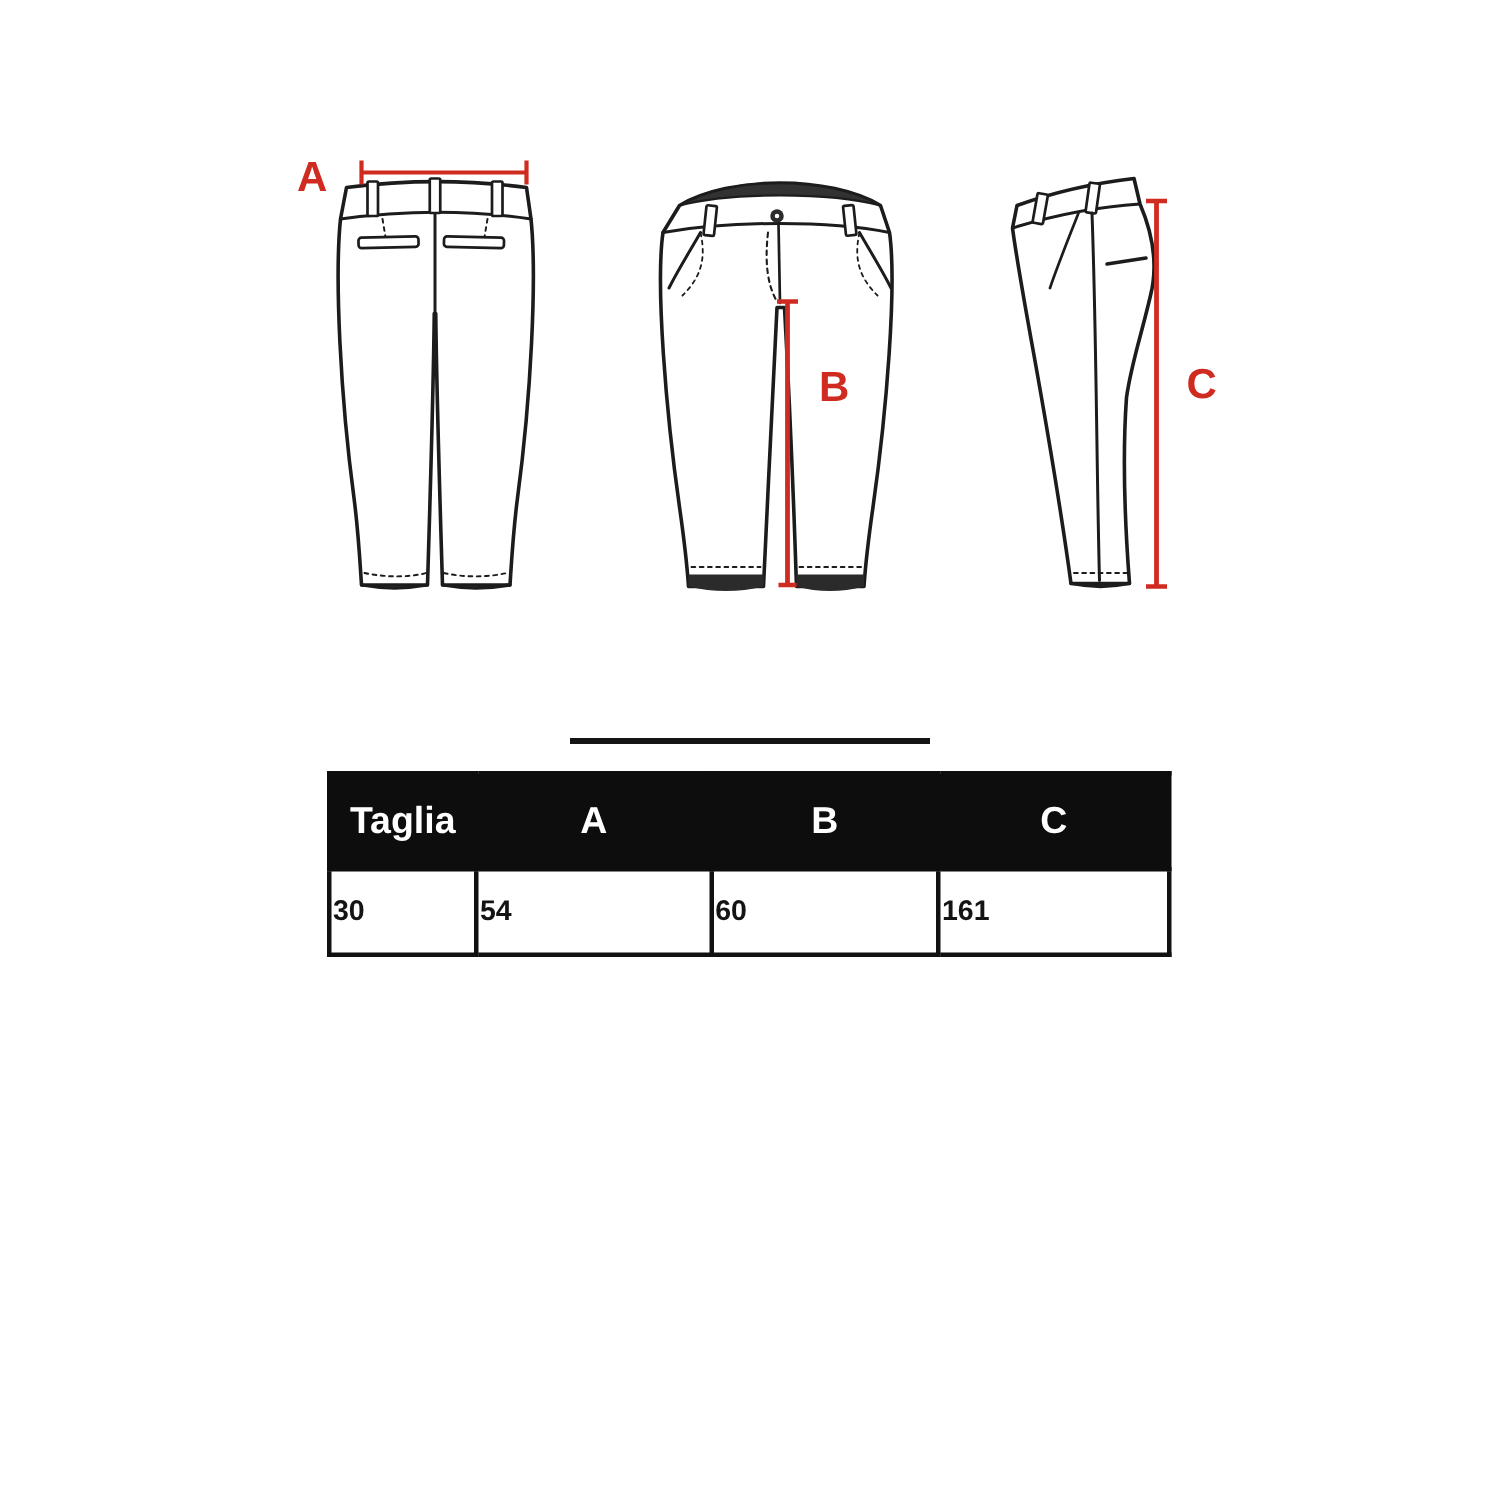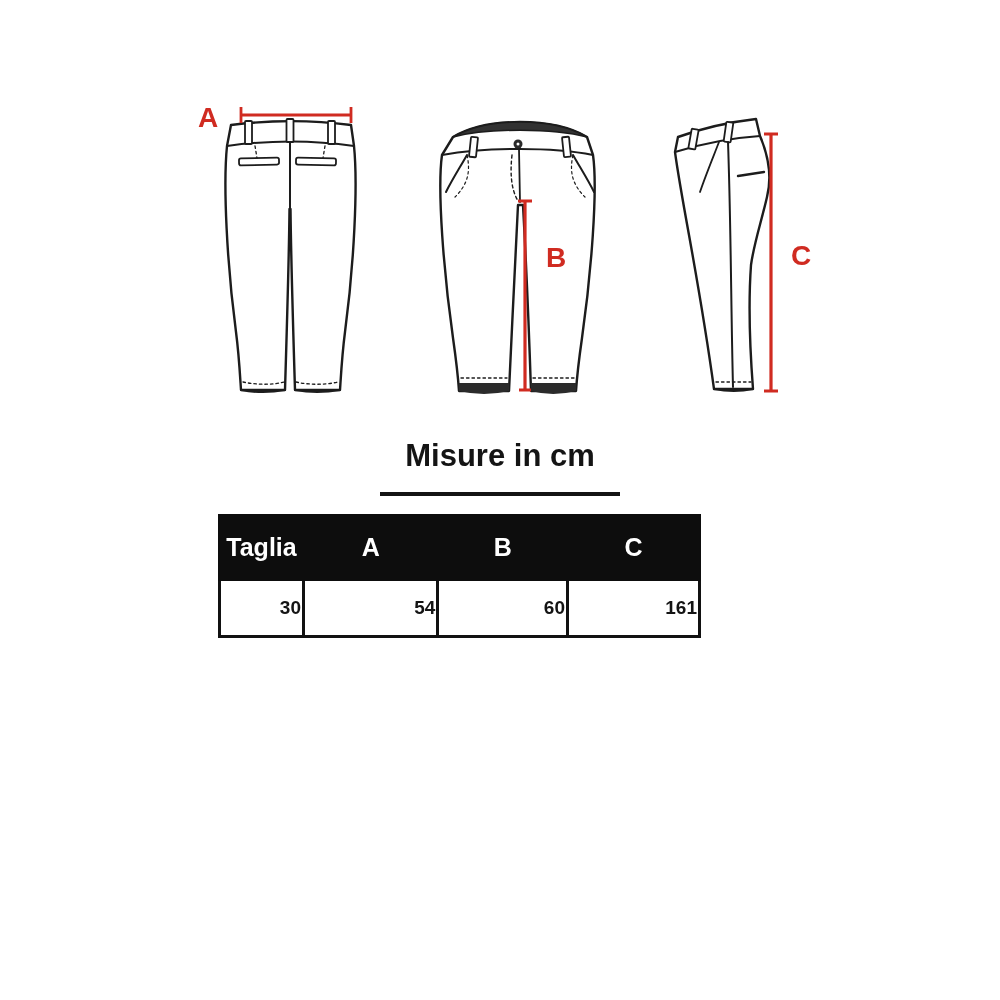--- a/index.html
+++ b/index.html
@@ -37,41 +37,41 @@
     left: 380px;
     top: 492px;
     width: 240px;
     height: 4px;
     background: #141414;
   }
   table.size {
     position: absolute;
     left: 218px;
     top: 514px;
-    width: 483px;
+    width: 563px;
     border-collapse: collapse;
     table-layout: fixed;
     border: 3px solid #111111;
   }
   table.size th {
     background: #0d0d0d;
     color: #ffffff;
     font-size: 25px;
     font-weight: 800;
     height: 59px;
     text-align: center;
     border: 3px solid #0d0d0d;
   }
   table.size td {
     background: #ffffff;
     color: #141414;
     font-size: 19px;
     font-weight: 700;
     height: 52px;
-    text-align: right;
+    text-align: left;
     border: 3px solid #111111;
   }
 </style>
 </head>
 <body>
 
 <div class="canvas">
 
   <div class="fig" style="left:195px; top:95px; width:185px; height:315px;">
     <span class="mlabel" style="left:3px; top:9px;">A</span>
@@ -221,21 +221,20 @@
       </g>
 
       <g stroke="#d02b21">
         <line x1="116" y1="39" x2="116" y2="296" stroke-width="3.2"></line>
         <line x1="109" y1="39" x2="123" y2="39" stroke-width="3"></line>
         <line x1="109" y1="296" x2="123" y2="296" stroke-width="3"></line>
       </g>
     </svg>
   </div>
 
-  <h1 class="title">Misure in cm</h1>
   <div class="title-underline"></div>
 
   <table class="size">
     <colgroup>
       <col style="width:17.5%">
       <col style="width:28%">
       <col style="width:27%">
       <col style="width:27.5%">
     </colgroup>
     <thead>

